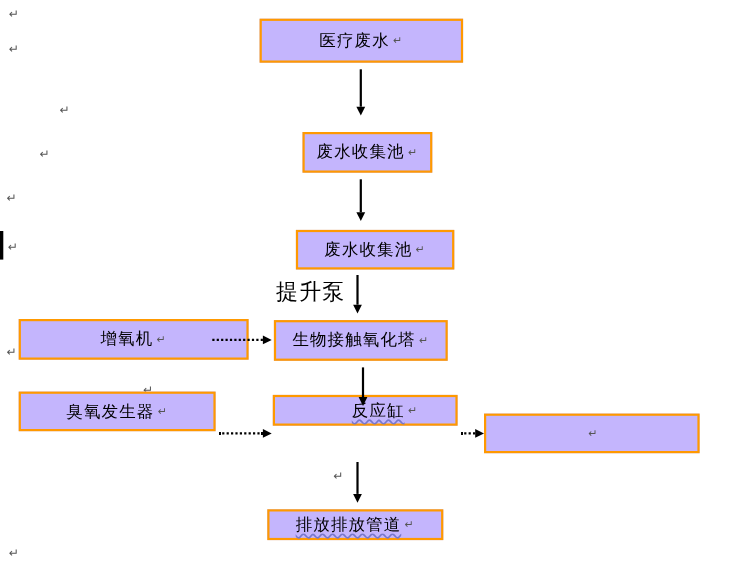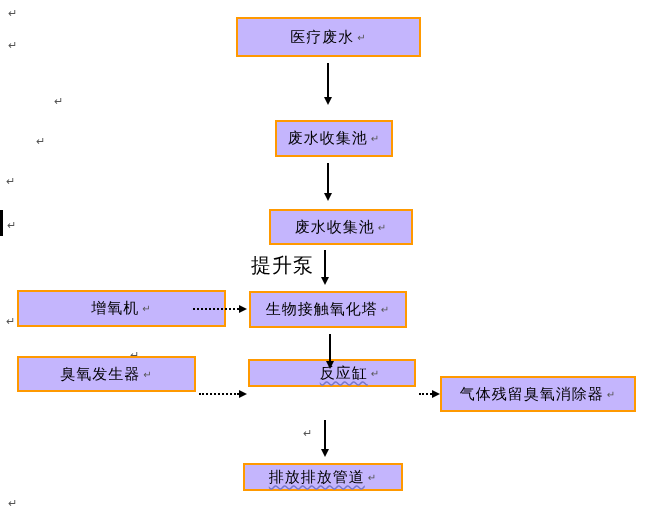--- a/index.html
+++ b/index.html
@@ -167,21 +167,20 @@
     <span class="wavy">反应缸</span>
     <span class="trail">↵</span>
   </div>
 
   <div class="node n-ozone">
     <span>臭氧发生器</span>
     <span class="trail">↵</span>
   </div>
 
   <div class="node n-eliminator">
-    <span>气体残留臭氧消除器</span>
     <span class="trail">↵</span>
   </div>
 
   <div class="node n-discharge">
     <span class="wavy">排放排放管道</span>
     <span class="trail">↵</span>
   </div>
 
   <div class="varrow a1"></div>
   <div class="varrow a2"></div>

